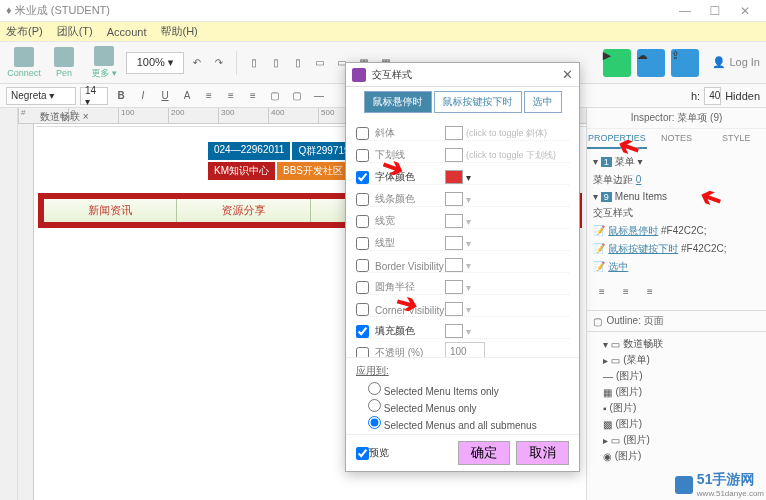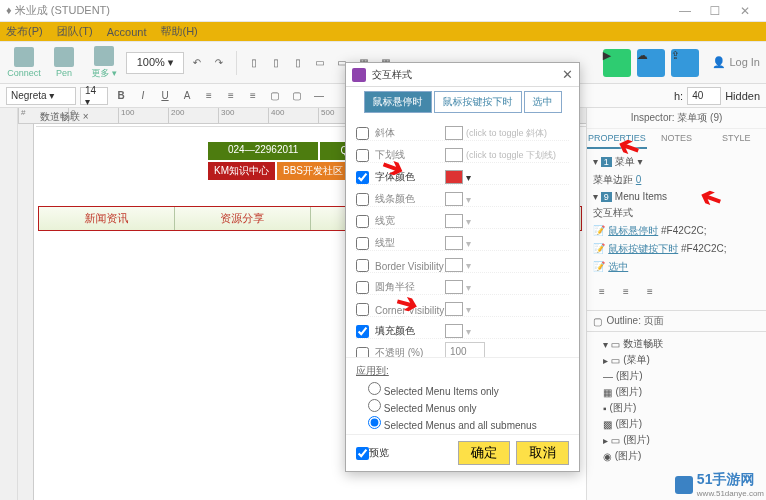--- a/index.html
+++ b/index.html
@@ -1,20 +1,20 @@
 <!DOCTYPE html>
 <html><head>
 <meta charset="utf-8">
 <style>
 * { box-sizing: border-box; margin: 0; padding: 0; font-family: "Microsoft YaHei", Arial, sans-serif; }
 body { width: 766px; height: 500px; overflow: hidden; background: #f4f4f4; font-size: 11px; color: #333; position: relative; }
 .titlebar { height: 22px; background: #fff; display: flex; align-items: center; padding: 0 6px; border-bottom: 1px solid #e6e6e6; }
 .titlebar .title { color: #888; font-size: 11px; flex: 1; }
 .titlebar .winbtn { width: 30px; text-align: center; color: #999; font-size: 12px; }
-.menubar { height: 20px; background: #eab308; display: flex; align-items: center; padding: 0 6px; border-bottom: 1px solid #e6e6e6; gap: 14px; color: #555; }
+.menubar { height: 20px; background: #fef9c3; display: flex; align-items: center; padding: 0 6px; border-bottom: 1px solid #e6e6e6; gap: 14px; color: #555; }
 .toolbar { height: 42px; background: #f7f7f7; border-bottom: 1px solid #ddd; display: flex; align-items: center; padding: 0 6px; gap: 4px; }
 .tbtn { display: flex; flex-direction: column; align-items: center; width: 36px; color: #6b9; font-size: 9px; }
 .tbtn .ico { width: 20px; height: 20px; background: #7aa; border-radius: 2px; margin-bottom: 1px; }
 .zoom { width: 58px; height: 22px; border: 1px solid #ccc; background: #fff; display: flex; align-items: center; justify-content: center; }
 .rightactions { margin-left: auto; display: flex; gap: 6px; align-items: center; }
 .ra-btn { width: 28px; height: 28px; background: #2ecc71; border-radius: 3px; }
 .ra-btn.blue { background: #3498db; }
 .login { color: #888; margin-left: 8px; }
 .fmtbar { height: 24px; background: #fafafa; border-bottom: 1px solid #ddd; display: flex; align-items: center; padding: 0 6px; gap: 4px; }
 .sel { height: 18px; border: 1px solid #ccc; background: #fff; padding: 0 4px; font-size: 10px; display: flex; align-items: center; }
@@ -23,26 +23,26 @@
 
 .mainrow { display: flex; height: calc(500px - 22px - 20px - 42px - 24px); }
 .leftcol { width: 18px; background: #f0f0f0; border-right: 1px solid #ddd; }
 .canvaswrap { flex: 1; background: #fff; position: relative; overflow: hidden; }
 .ruler-h { height: 16px; background: #f0f0f0; border-bottom: 1px solid #ccc; display: flex; font-size: 8px; color: #888; }
 .ruler-h span { flex: 0 0 50px; border-left: 1px solid #ccc; padding-left: 2px; }
 .ruler-v { position: absolute; left: 0; top: 16px; bottom: 0; width: 16px; background: #f0f0f0; border-right: 1px solid #ccc; }
 .page { position: absolute; left: 20px; top: 30px; right: 4px; }
 .tabstrip { font-size: 10px; color: #666; padding: 2px 4px; border-bottom: 1px solid #ddd; margin-bottom: 4px; }
 .greenbtns { display: flex; gap: 2px; margin-left: 170px; margin-top: 4px; }
-.gbtn { background: #4d7c0f; color: #fff; padding: 2px 20px; font-size: 10px; }
+.gbtn { background: #0369a1; color: #fff; padding: 2px 6px; font-size: 10px; }
 .bluebtns { display: flex; gap: 2px; margin-left: 170px; margin-top: 2px; }
 .bbtn { padding: 2px 6px; font-size: 10px; color: #fff; }
 .bbtn.b1 { background: #b91c1c; }
 .bbtn.b2 { background: #e67e22; }
-.navrow { display: flex; margin-top: 26px; border: 1px solid #b91c1c; }
+.navrow { display: flex; margin-top: 13px; border: 6px solid #b91c1c; }
 .navrow div { flex: 1; text-align: center; padding: 4px 0; background: linear-gradient(#f8fbf0,#e9f2d8); color: #c0392b; border-right: 1px solid #b4c7a3; font-size: 11px; }
 .navrow div:last-child { border-right: none; }
 
 .rightpanel { width: 180px; background: #fbfbfb; border-left: 1px solid #ddd; display: flex; flex-direction: column; font-size: 10px; }
 .insp-title { text-align: center; padding: 3px; color: #666; border-bottom: 1px solid #eee; }
 .insp-tabs { display: flex; }
 .insp-tabs div { flex: 1; text-align: center; padding: 4px 0; font-size: 9px; color: #888; }
 .insp-tabs .act { color: #48a; border-bottom: 2px solid #48a; }
 .insp-body { padding: 6px; flex: 0 0 auto; color: #555; }
 .insp-body .row { margin-bottom: 4px; }
@@ -69,21 +69,21 @@
 .prop .lbl { flex: 0 0 70px; }
 .prop .ctrl { flex: 1; display: flex; align-items: center; gap: 3px; }
 .swatch { width: 18px; height: 14px; border: 1px solid #aaa; background: #fff; }
 .swatch.red { background: #d33; }
 .hint { color: #bbb; font-size: 9px; }
 .dlg-apply { padding: 6px 10px 2px; border-top: 1px solid #eee; }
 .dlg-apply .lbl2 { color: #666; margin-bottom: 3px; text-decoration: underline; }
 .dlg-apply label { display: block; padding: 1px 0 1px 12px; color: #555; }
 .dlg-foot { display: flex; gap: 6px; justify-content: flex-end; padding: 6px 10px; border-top: 1px solid #eee; align-items: center; }
 .dlg-foot .prev { margin-right: auto; display: flex; align-items: center; }
-.btn { border: 1px solid #aaa; background: #fde047; padding: 2px 12px; }
+.btn { border: 1px solid #aaa; background: #f0abfc; padding: 2px 12px; }
 
 .arrow { position: absolute; color: #e11; font-size: 26px; font-weight: bold; pointer-events: none; text-shadow: 0 0 2px #fff; }
 </style>
 </head>
 <body>
 
 <div class="titlebar">
   <span class="title">♦ <span>米业成 (STUDENT)</span></span>
   <span class="winbtn">—</span>
   <span class="winbtn">☐</span>
@@ -143,21 +143,21 @@
     </div>
   <div class="ibtn">A</div>
   <div class="ibtn">≡</div>
   <div class="ibtn">≡</div>
   <div class="ibtn">≡</div>
   <div class="ibtn">▢</div>
   <div class="ibtn">▢</div>
   <div class="ibtn">—</div>
   <div class="rightfmt">
     <span>h:</span>
-    <div class="sel" style="width:34px">40</div>
+    <div class="sel" style="width:17px">40</div>
     <span>Hidden</span>
   </div>
 </div>
 
 <div class="mainrow">
   <div class="leftcol"></div>
 
   <div class="canvaswrap">
     <div class="ruler-h">
       <span>#</span>

